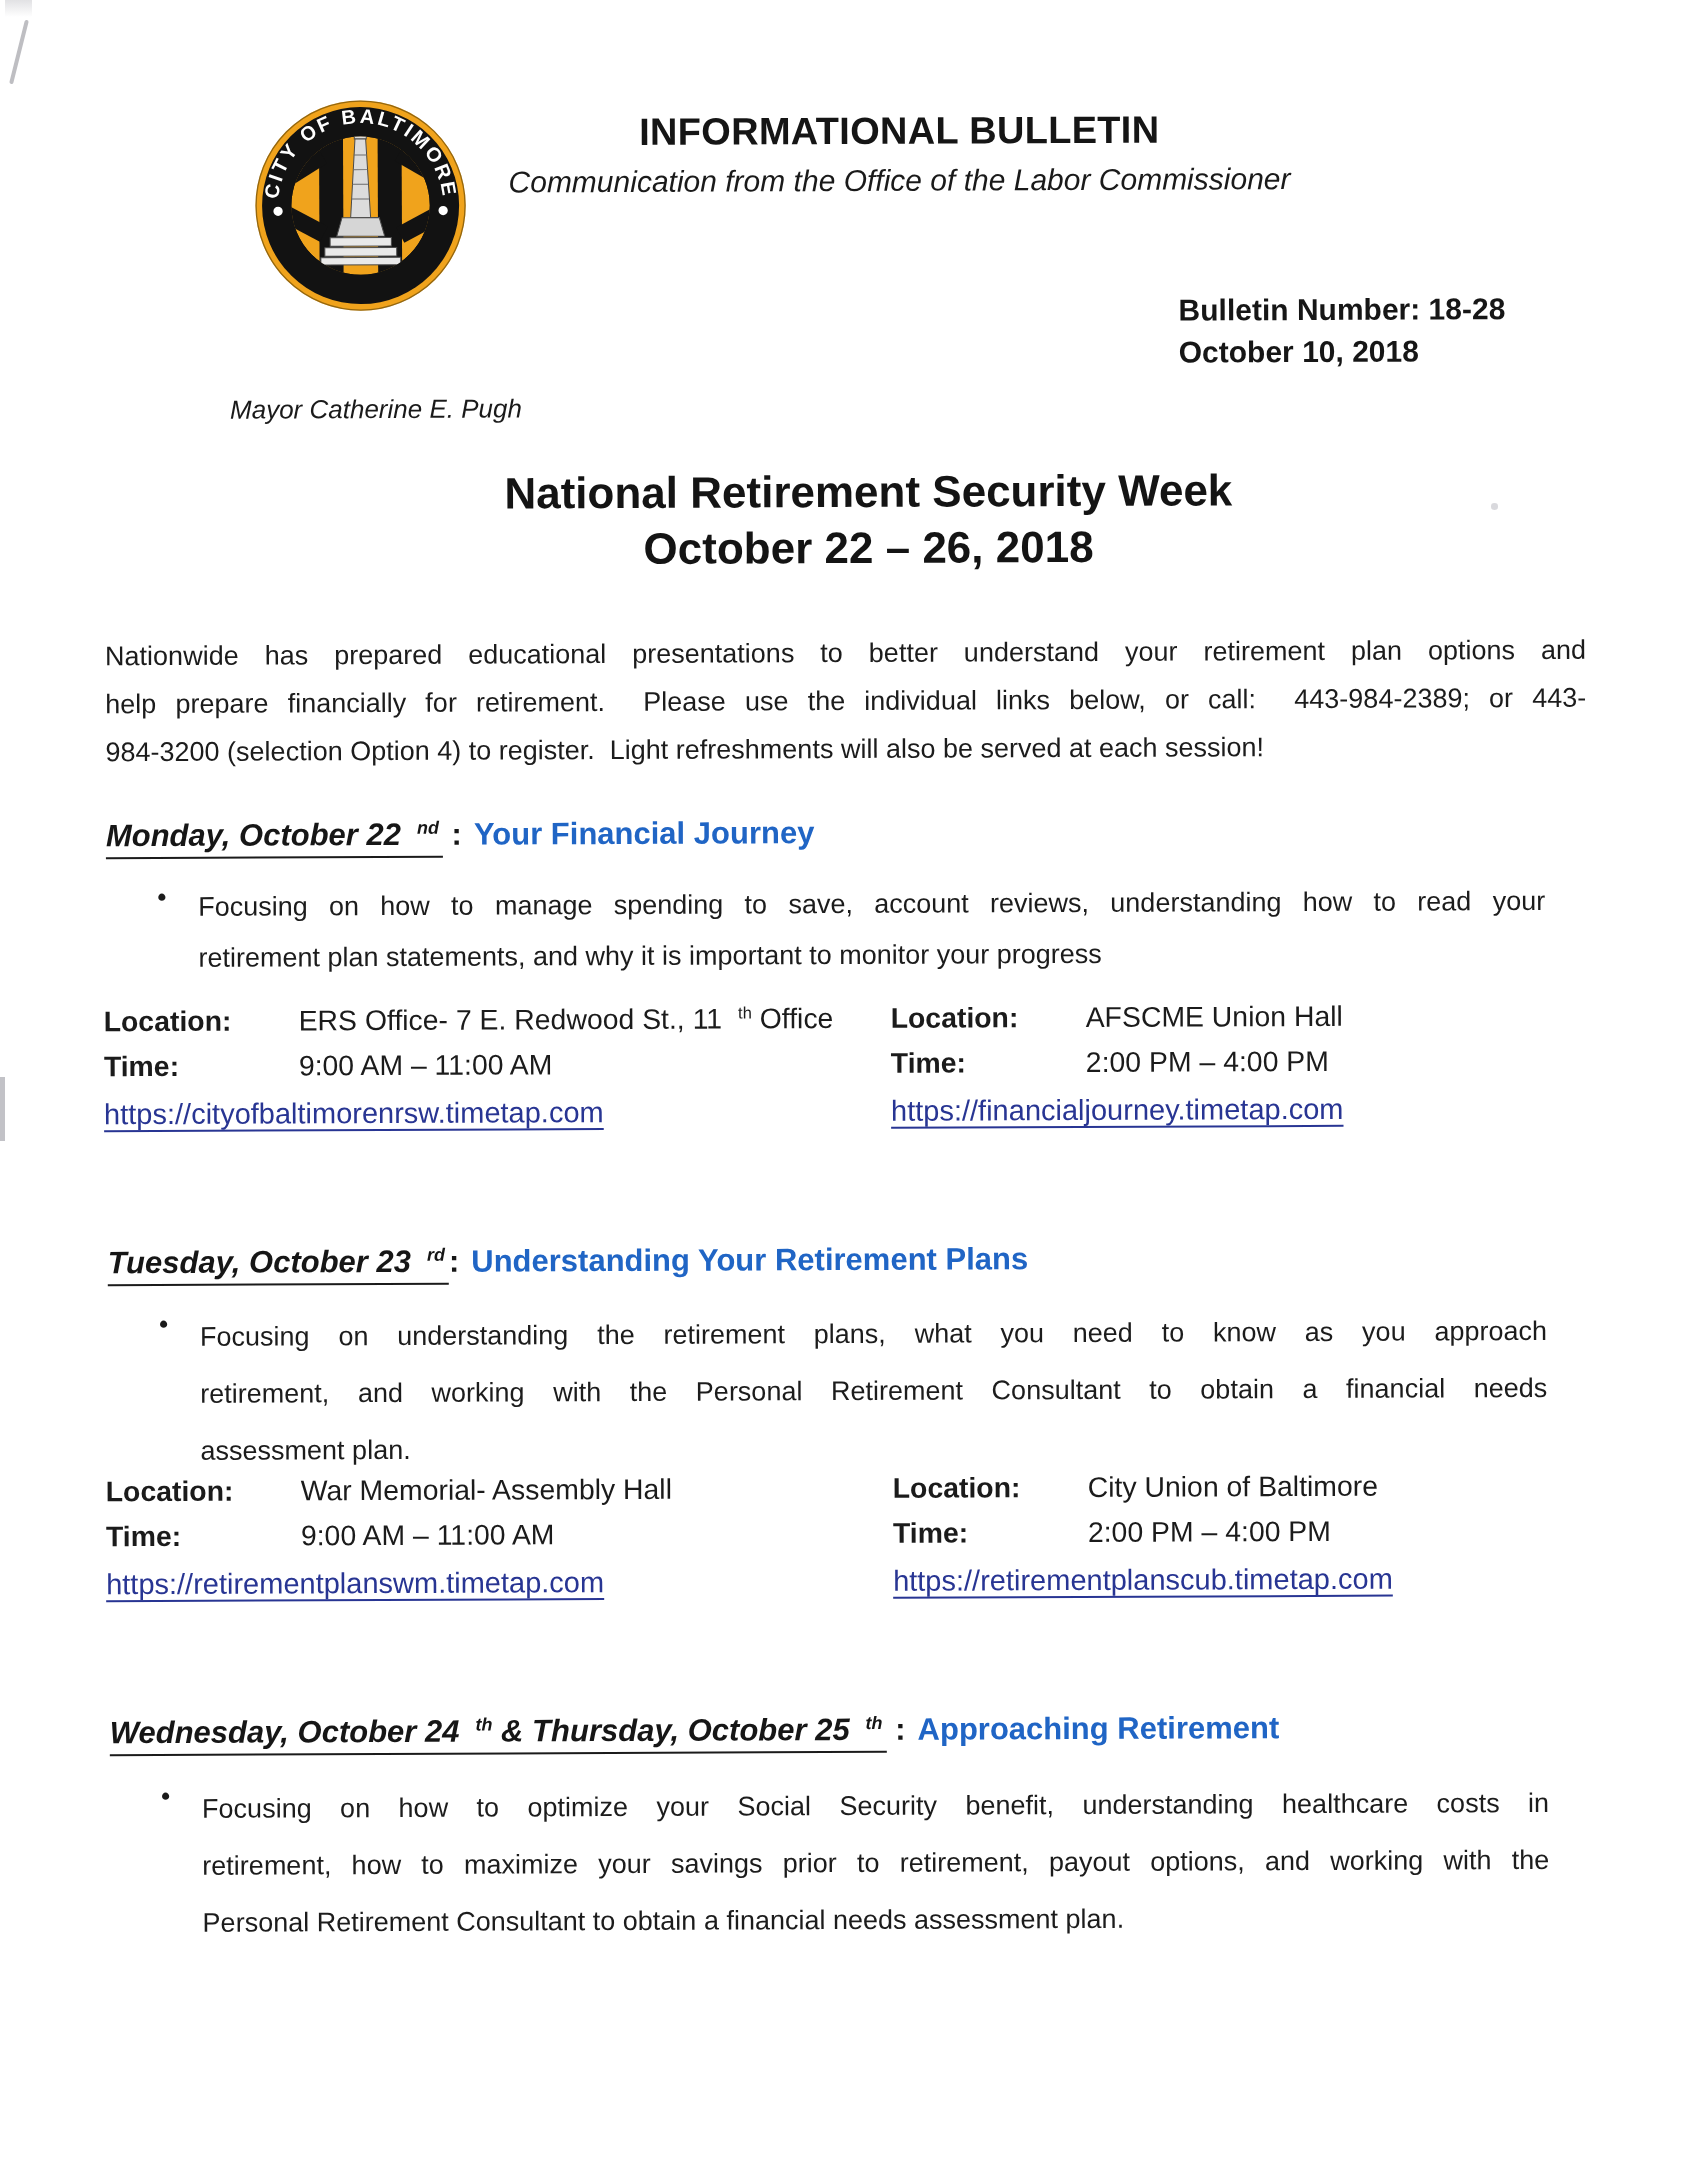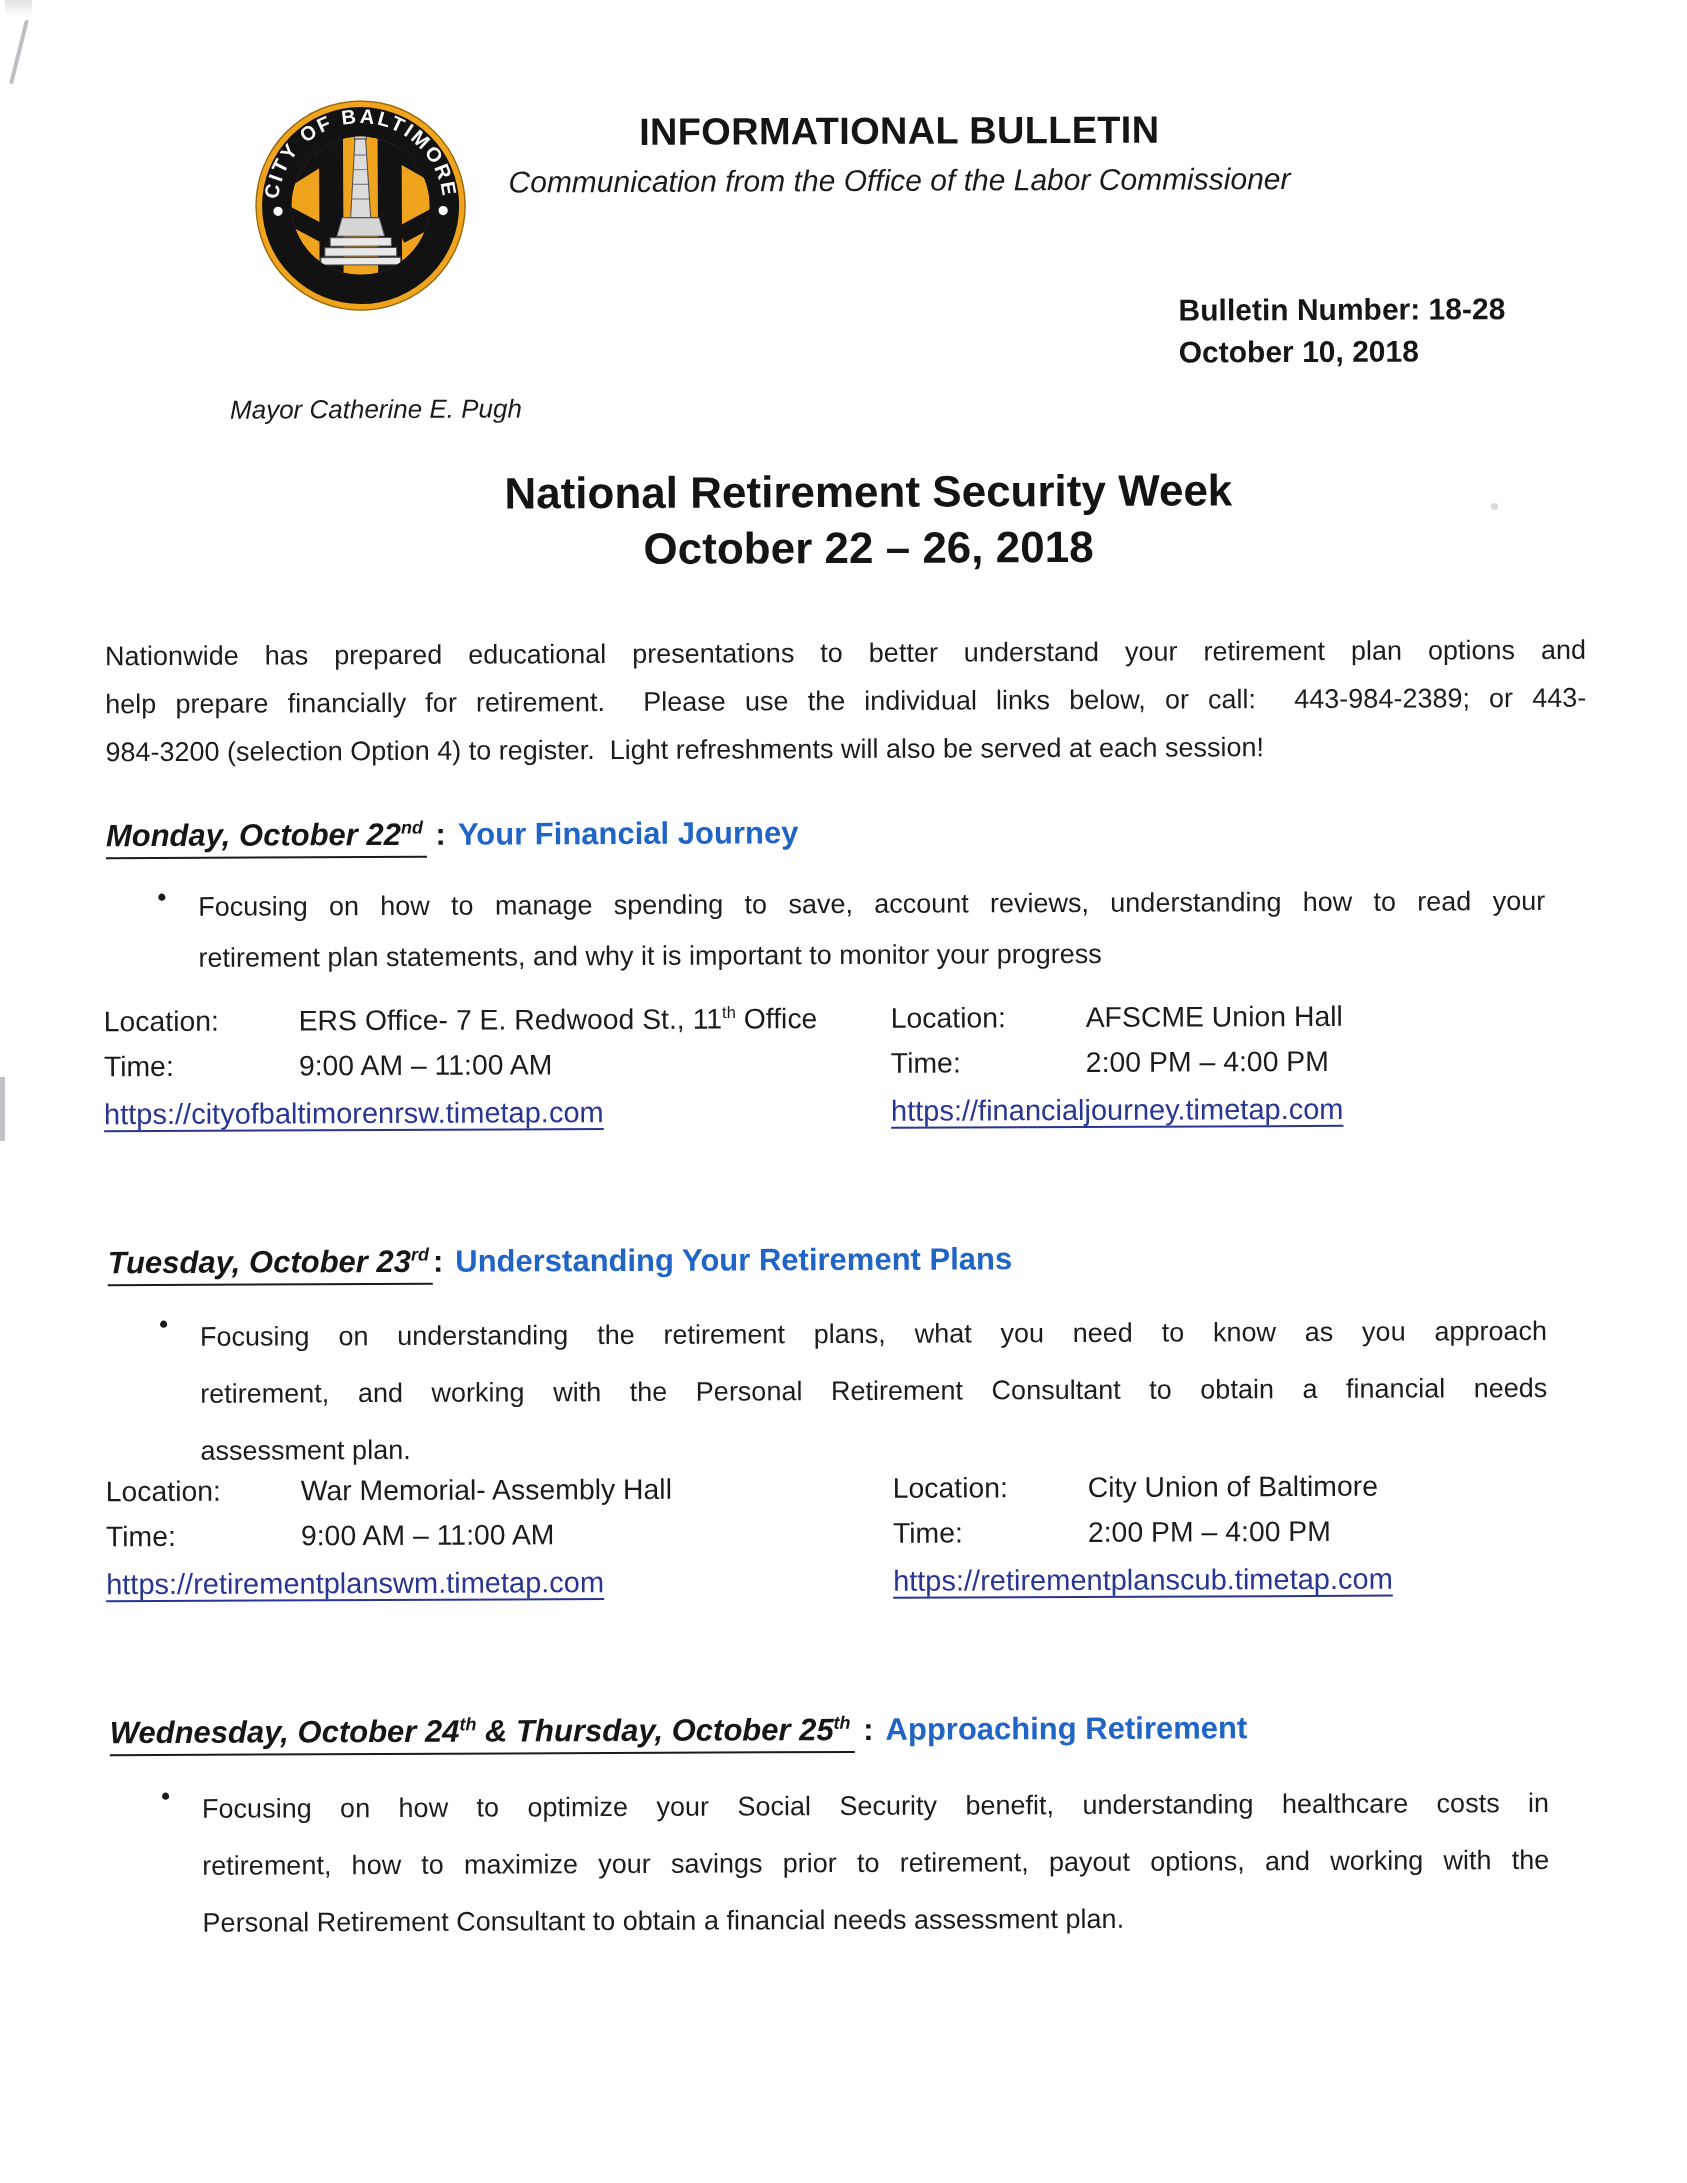--- a/index.html
+++ b/index.html
@@ -28,39 +28,39 @@
   .fill{text-align:justify;text-align-last:justify;}
 
   
   .session{position:absolute;left:0;width:1687px;}
   .s-mon{top:815px;height:427px;}
   .s-tue{top:1242px;height:470px;}
   .s-wed{top:1712px;height:238px;}
   .session h2{position:absolute;left:106px;top:0;margin:0;font-size:31px;font-weight:bold;white-space:nowrap;color:#161616;}
   .day{font-style:italic;display:inline-block;border-bottom:2.6px solid #1b1b1b;padding-bottom:2.6px;padding-right:4px;}
   .day span{white-space:pre;}
-  sup{font-size:0.58em;line-height:0;}
+  sup{font-size:0.58em;line-height:0;margin-left:16px;}
   .colon{font-weight:bold;white-space:pre;}
   .stitle{color:#2065c5;margin-left:12px;}
 
   .bullet-row{position:absolute;left:157px;width:1397px;}
   .s-mon .bullet-row{top:64px;}
   .s-tue .bullet-row{top:64px;}
   .s-wed .bullet-row{top:66px;}
   .b-glyph{position:absolute;left:0;top:0;font-size:26.5px;}
   .b-text{margin-left:41px;width:1347px;font-size:27px;color:#1c1c1c;}
   .lh77{line-height:51px;}
   .lh86{line-height:57px;}
 
   .loc{position:absolute;font-size:28.4px;color:#1b1b1b;}
   .l-left{left:103px;top:187px;width:767px;}
   .l-right{left:890px;top:187px;width:781px;}
   .s-tue .l-left,.s-tue .l-right{top:230px;}
   .loc .row{height:45px;}
-  .loc-label{display:inline-block;width:195px;font-weight:normal;}
+  .loc-label{display:inline-block;width:195px;font-weight:bold;}
   .loc-value{white-space:pre;}
   .loc-link{display:inline-block;margin-top:2.6px;font-size:29px;color:#283593;
     text-decoration:underline;text-decoration-thickness:2px;text-underline-offset:6px;cursor:pointer;}
 
   
   .artifact{position:absolute;pointer-events:none;}
   .a-corner{left:17px;top:18.5px;width:4px;height:66px;background:#9b9ba2;transform:rotate(14deg);border-radius:2px;opacity:.65;}
   .a-corner2{left:5.3px;top:0px;width:26.5px;height:17px;background:linear-gradient(180deg,#c4c4c9,transparent);opacity:.5;}
   .a-leftline{left:0;top:1077px;width:4.6px;height:64px;background:#b3b3b9;opacity:.8;}
   .a-speck{left:1491px;top:503px;width:6.6px;height:6.6px;border-radius:50%;background:#c9c9ce;opacity:.7;}

